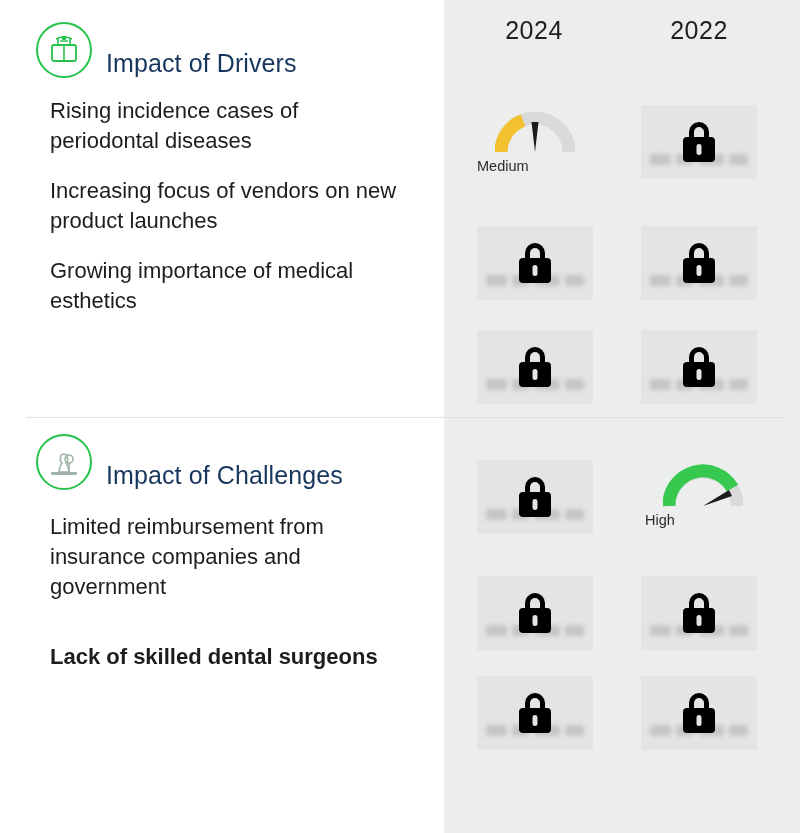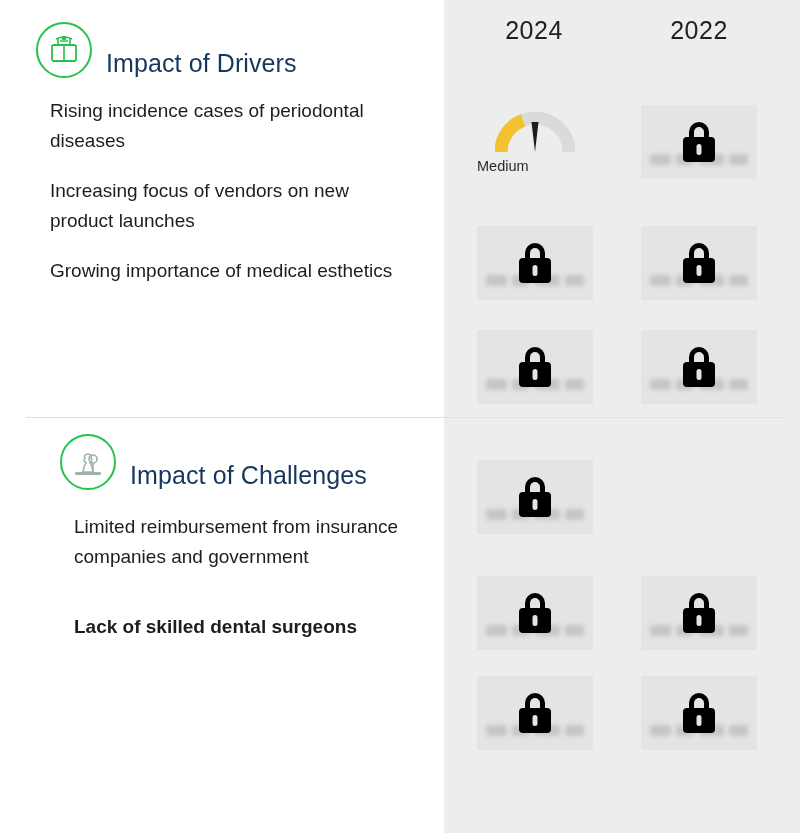--- a/index.html
+++ b/index.html
@@ -51,21 +51,21 @@
   }
   .divider.top { top: 417px; }
 
   
   .section {
     position: absolute;
     left: 0;
     width: 444px;
   }
   .section-drivers { top: 14px; }
-  .section-challenges { top: 426px; padding-left: 24px; }
+  .section-challenges { top: 426px; }
 
   .section-head {
     display: flex;
     align-items: flex-end;
     padding-left: 36px;
     height: 64px;
   }
   .badge {
     width: 56px;
     height: 56px;
@@ -87,21 +87,21 @@
   }
   .drivers-title { color: #17365d; }
   .challenges-title { color: #17365d; }
 
   .bullets {
     margin: 0;
     padding: 0;
     list-style: none;
   }
   .bullets li {
-    font-size: 19px;
+    font-size: 22px;
     line-height: 30px;
     color: #1d1d1d;
     padding-left: 50px;
     padding-right: 40px;
   }
   .bullets.drivers li:nth-child(1) { margin-top: 18px; }
   .bullets.drivers li:nth-child(2) { margin-top: 20px; }
   .bullets.drivers li:nth-child(3) { margin-top: 20px; }
 
   .bullets.challenges li:nth-child(1) { margin-top: 22px; }
@@ -315,20 +315,28 @@
         </svg>
       </div>
       <div class="section-title challenges-title">Impact of Challenges</div>
     </div>
     <ul class="bullets challenges">
       <li>Limited reimbursement from insurance companies and government</li>
       <li>Lack of skilled dental surgeons</li>
     </ul>
   </div>
 
+  <div class="gauge" style="left:645px; top:462px;">
+    <svg width="80" height="48" viewBox="0 0 80 48">
+      <path d="M6 44 A34 34 0 0 1 74 44" fill="none" stroke="#d9dadb" stroke-width="13" stroke-linecap="butt"></path>
+      <path d="M6 44 A34 34 0 0 1 69.5 26" fill="none" stroke="#37c94f" stroke-width="13" stroke-linecap="butt"></path>
+      <path d="M40 44 L66 28 L69 34 Z" fill="#1c1c1c"></path>
+    </svg>
+    <div class="glabel">High</div>
+  </div>
 
   <div class="cell" style="left:477px; top:460px;">
     <div class="blurbars">
         <i></i>
         <i></i>
         <i></i>
         <i></i>
       </div>
     <div class="lock">
         <span class="shackle"></span>

